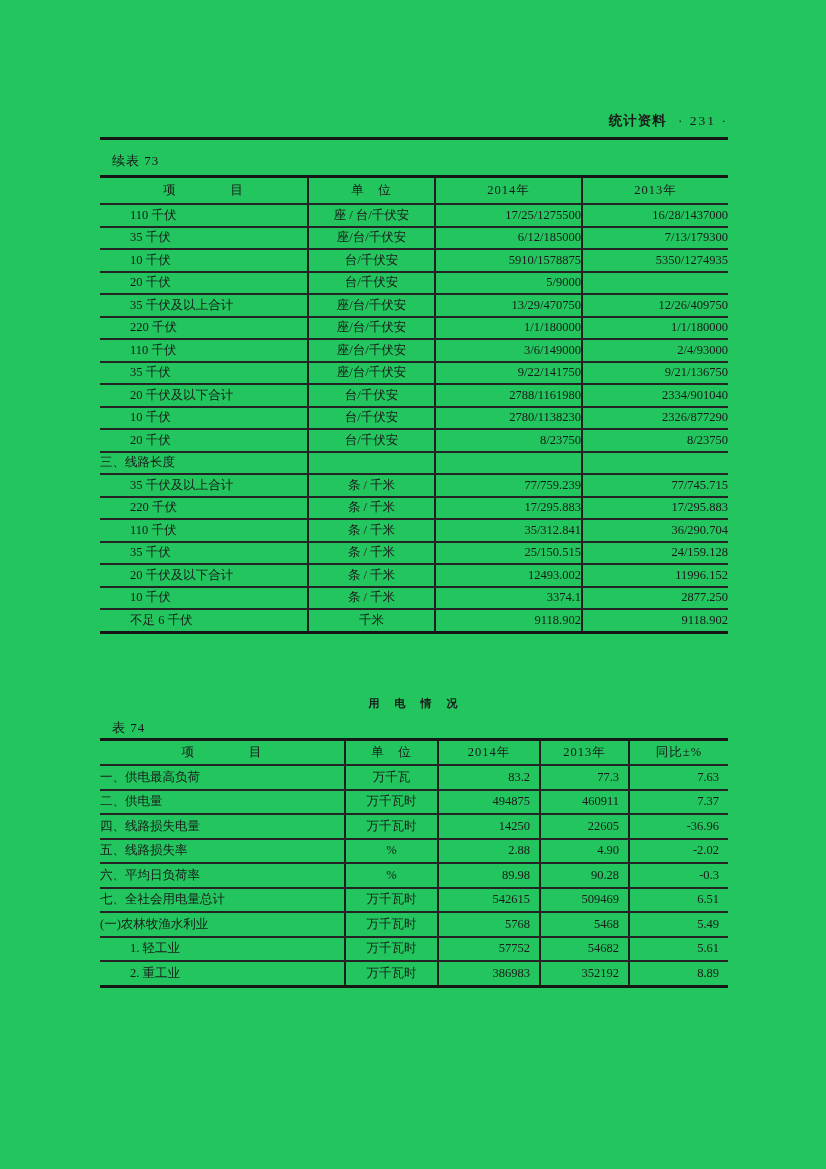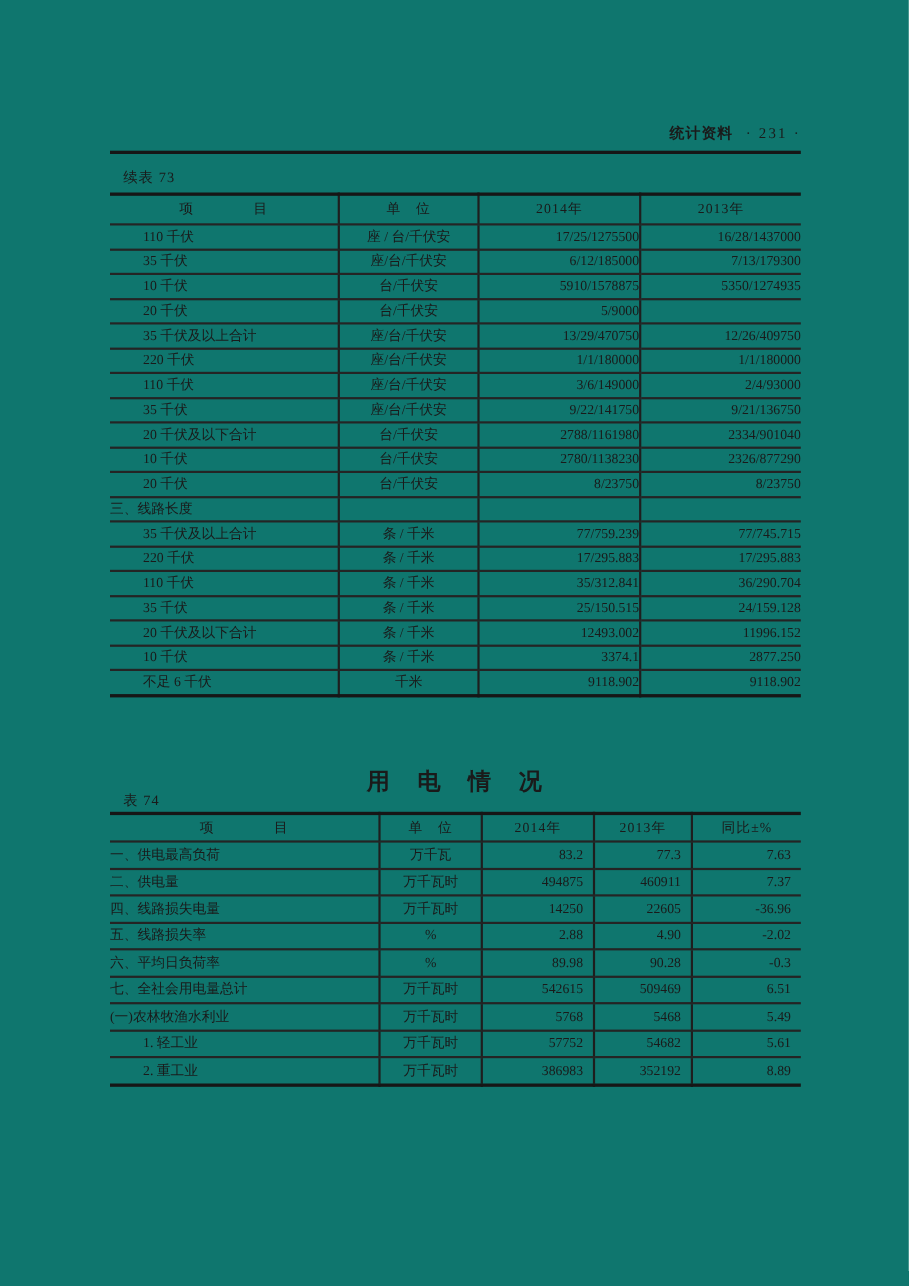--- a/index.html
+++ b/index.html
@@ -2,21 +2,21 @@
 <html><head>
 <meta charset="utf-8">
 <style>
   html,body{margin:0;padding:0;}
   body{
     width:826px;height:1169px;background:#ffffff;position:relative;
     font-family:"Liberation Serif","DejaVu Serif",serif;
     color:#1a1a1a;
     -webkit-font-smoothing:antialiased;
   }
-  .page{position:absolute;inset:0;background:#0f766e;overflow:hidden;}
+  .page{position:absolute;inset:0;background:#22c55e;overflow:hidden;}
 
   .page-header{
     position:absolute;top:112px;left:100px;width:628px;
     text-align:right;font-size:13.5px;white-space:nowrap;
   }
   .page-header .brand{font-weight:bold;letter-spacing:1px;}
   .page-header .pageno{margin-left:8px;letter-spacing:2px;}
 
   .header-rule{
     position:absolute;top:137px;left:100px;width:628px;height:3px;
@@ -24,21 +24,21 @@
   }
 
   .tbl-label{
     position:absolute;left:112px;font-size:13px;letter-spacing:1px;text-align:right;
   }
   #contLabel{top:152px;}
   #t74Label{top:719px;}
 
   .section-title{
     position:absolute;top:696px;left:100px;width:628px;
-    text-align:center;font-weight:bold;font-size:21px;letter-spacing:2px;
+    text-align:center;font-weight:bold;font-size:11px;letter-spacing:2px;
   }
 
   table.stat{
     position:absolute;left:100px;width:628px;
     border-collapse:collapse;table-layout:fixed;
     border-top:3px solid #161616;border-bottom:3px solid #161616;
     font-size:12.5px;
   }
   #t73{top:175px;}
   #t74{top:738px;}

